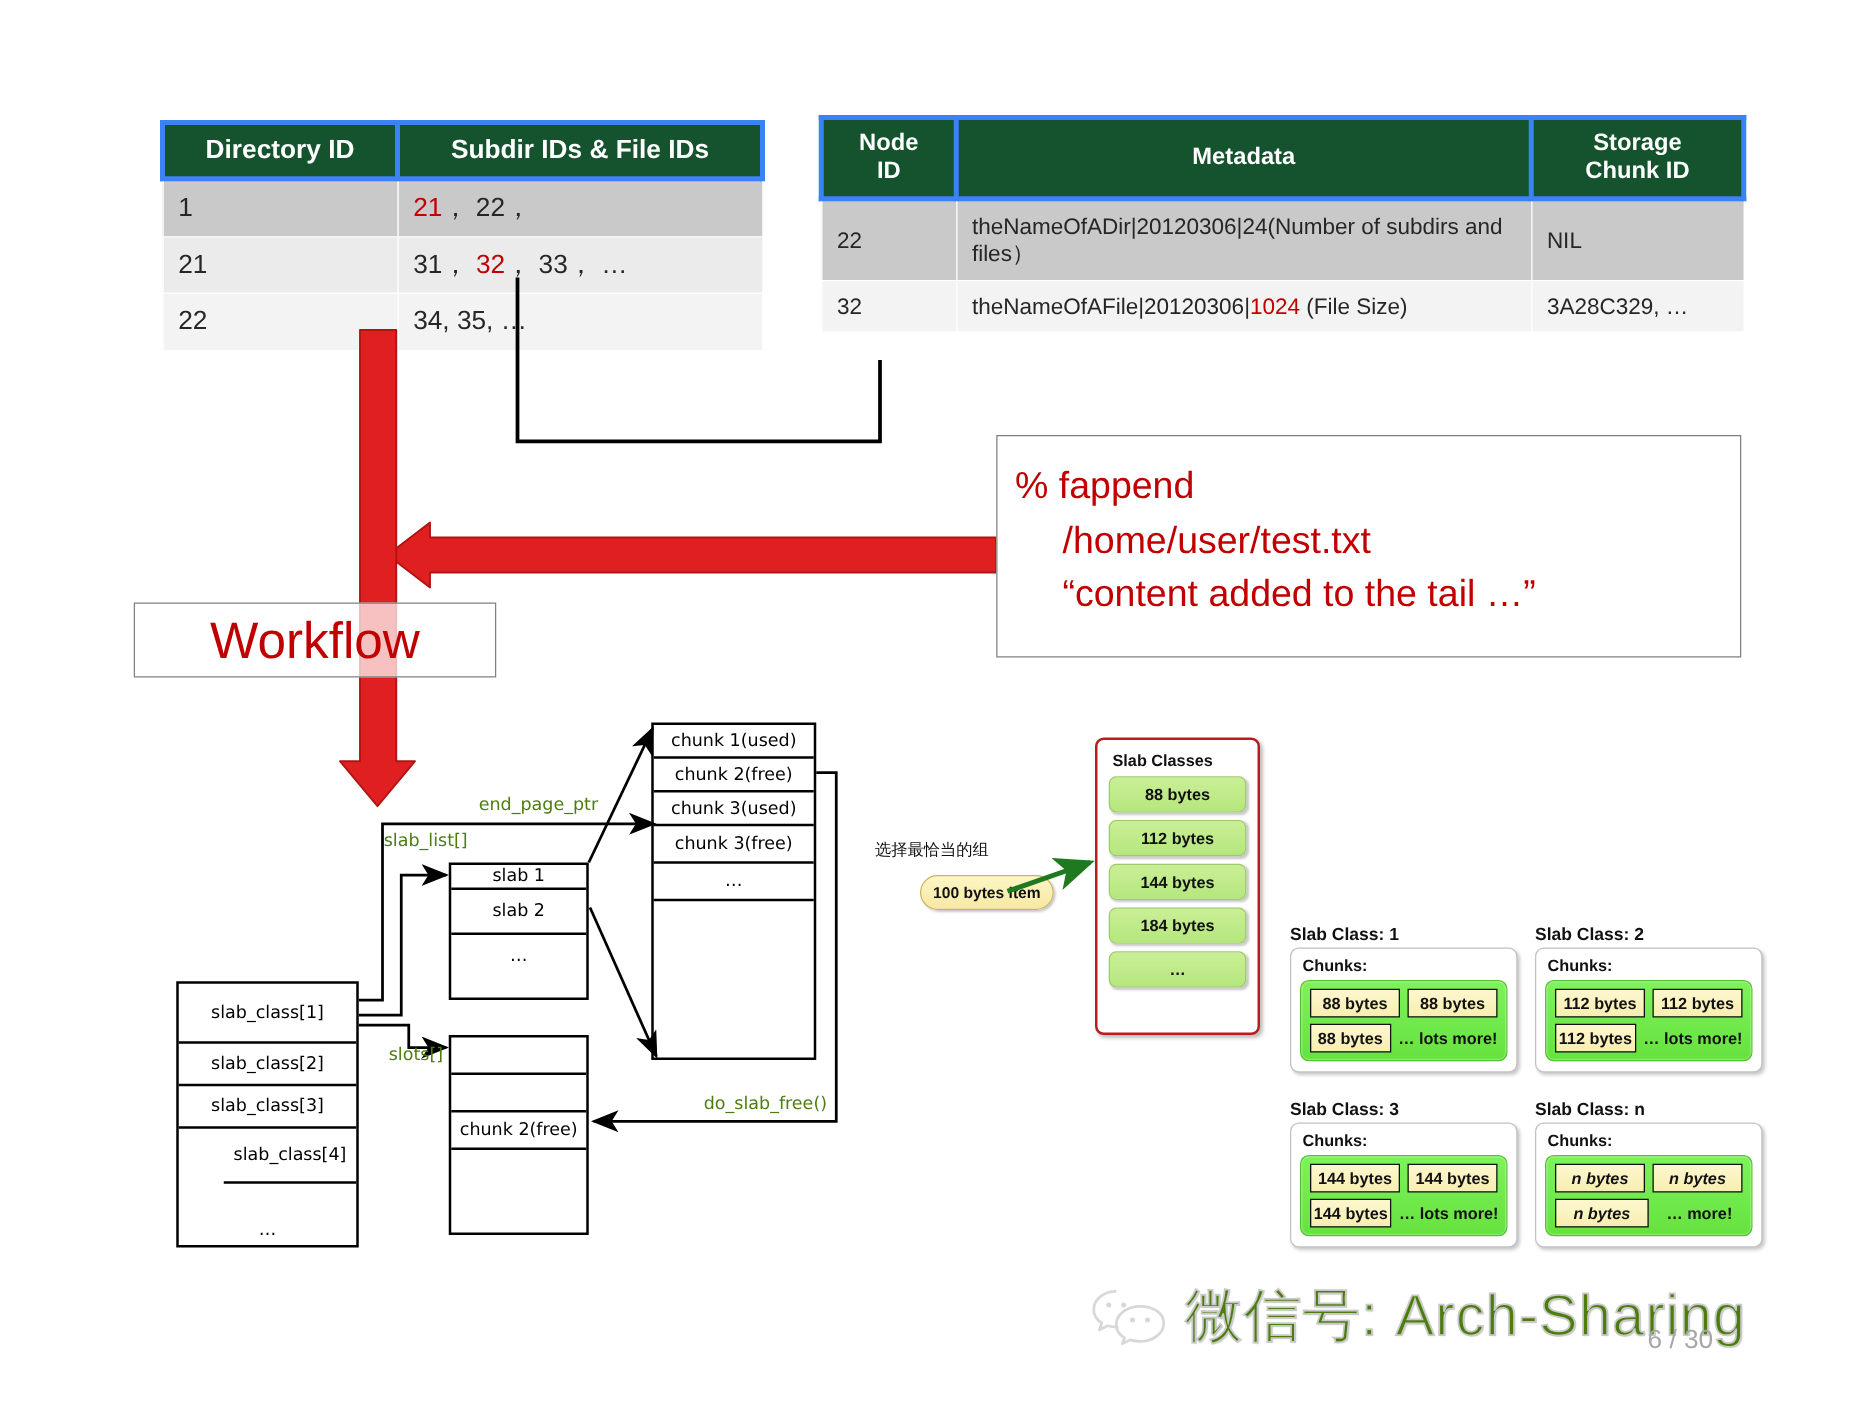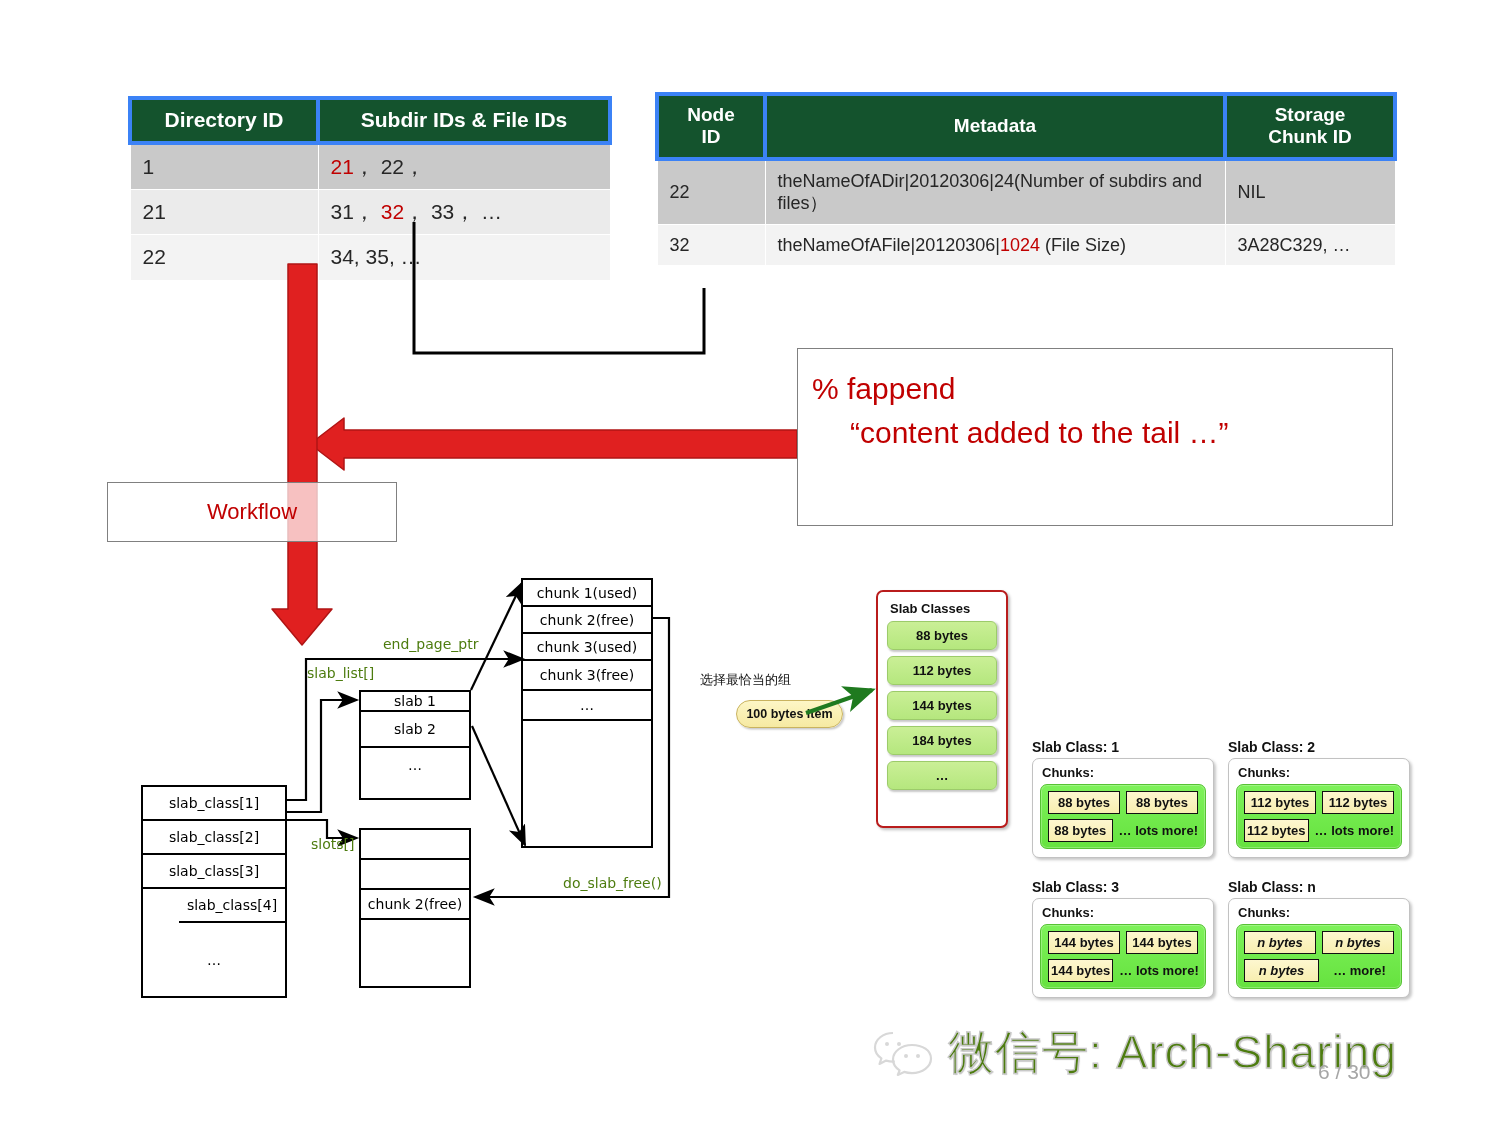--- a/index.html
+++ b/index.html
@@ -33,21 +33,21 @@
   #right-table{left:655px;top:92px;width:738px;font-size:18px;}
   #right-table th{font-size:19px;}
   #right-table td{font-size:18px;}
 
   
   #workflow-box{
     left:107px;top:482px;width:288px;height:58px;
     background:rgba(255,255,255,0.72);
     border:1.5px solid #808080;
     display:flex;align-items:center;justify-content:center;
-    color:#c00000;font-size:22px;
+    color:#c00000;font-size:41px;
     font-family:"Liberation Sans","DejaVu Sans",sans-serif;
   }
 
   
   #command-box{
     left:797px;top:348px;width:596px;height:178px;
     border:1.5px solid #808080;background:#ffffff;
     box-sizing:border-box;padding:18px 0 0 14px;
     color:#c00000;
   }
@@ -221,28 +221,29 @@
     <polygon points="288,264 317,264 317,609 332,609 302,645 272,609 288,609" fill="#e02020" stroke="#b01414" stroke-width="1.5" stroke-linejoin="round"></polygon>
   </g>
 </svg>
 
 <div class="abs" id="workflow-box">
   <span>Workflow</span>
 </div>
 
 <div class="abs" id="command-box">
   <div class="cmd-line">% fappend</div>
+  <div class="cmd-line indent">/home/user/test.txt</div>
   <div class="cmd-line indent">“content  added to the tail …”</div>
 </div>
 
 <div class="boxfig" id="slab-class-array" style="left:141px;top:785px;width:146px;height:213px;">
-  <div class="seg" style="height:34px;">slab_class[1]</div>
+  <div class="seg" style="height:48px;">slab_class[1]</div>
   <div class="seg" style="height:34px;">slab_class[2]</div>
   <div class="seg" style="height:34px;">slab_class[3]</div>
-  <div class="seg" style="height:34px;margin-left:36px;">slab_class[4]</div>
+  <div class="seg" style="height:44px;margin-left:36px;">slab_class[4]</div>
   <div class="seg last" style="height:73px;">…</div>
 </div>
 
 <div class="boxfig" id="slab-list-box" style="left:359px;top:690px;width:112px;height:110px;">
   <div class="seg" style="height:20px;">slab 1</div>
   <div class="seg" style="height:36px;">slab 2</div>
   <div class="seg last" style="height:34px;">…</div>
 </div>
 
 <div class="boxfig" id="chunk-list-box" style="left:521px;top:578px;width:132px;height:270px;">

